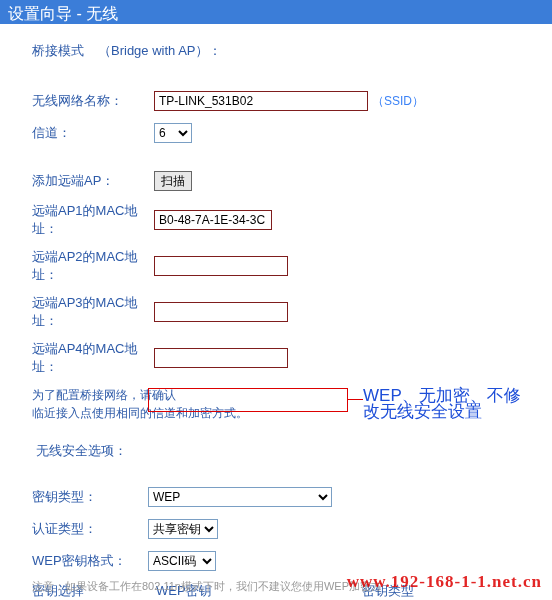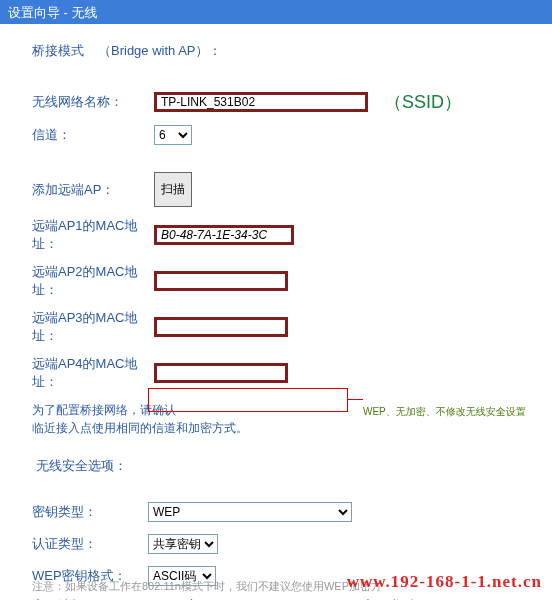--- a/index.html
+++ b/index.html
@@ -1,30 +1,30 @@
 <!DOCTYPE html>
 <html><head>
 <meta charset="utf-8">
 <style>
 *{box-sizing:border-box;margin:0;padding:0;font-family:"Microsoft YaHei",SimSun,Arial,sans-serif}
 body{width:552px;height:600px;background:#fff;overflow:hidden;position:relative}
-.titlebar{background:#3b7dd8;color:#fff;padding:4px 8px;font-size:13px;height:24px}
+.titlebar{background:#3b7dd8;color:#fff;padding:4px 8px;font-size:16px;height:24px}
 .content{padding:16px 24px 0 32px;color:#2d5aa8;font-size:13px}
 .row{display:flex;align-items:center;margin-bottom:10px;min-height:22px}
 .label{width:122px;flex-shrink:0}
-.input-text{height:20px;border:3px solid #7f1d1d;padding:0 4px;font-size:12px;font-family:Arial;color:#000;background:#fff}
+.input-text{height:20px;border:1px solid #7f1d1d;padding:0 4px;font-size:12px;font-family:Arial;color:#000;background:#fff}
 .select{height:20px;border:1px solid #7a9fc4;background:#fff;font-size:12px;font-family:Arial}
-.btn{height:35px;border:1px solid #666;background:#e8e8e8;padding:0 6px;font-size:12px;cursor:pointer}
-.ssid-suffix{color:#15803d;margin-left:16px;font-size:18px}
+.btn{height:20px;border:1px solid #666;background:#e8e8e8;padding:0 6px;font-size:12px;cursor:pointer}
+.ssid-suffix{color:#3b82f6;margin-left:4px;font-size:12px}
 .hint{color:#2d5aa8;font-size:12px;line-height:18px}
 .section-head{color:#2d5aa8;font-size:13px;margin:20px 4px 16px}
 .key-head{display:flex;margin-bottom:20px}
 .key-head span{color:#2d5aa8;font-size:13px;font-weight:bold}
 .callout-box{position:absolute;border:1px solid #d00;left:148px;top:388px;width:200px;height:24px;pointer-events:none}
-.callout-text{position:absolute;left:363px;top:404px;color:#4d7c0f;font-size:10px;line-height:16px;width:170px}
+.callout-text{position:absolute;left:363px;top:388px;color:#1d4ed8;font-size:17px;line-height:16px;width:170px}
 .callout-line{position:absolute;left:348px;top:399px;width:15px;height:1px;background:#d00}
 .watermark{position:absolute;bottom:8px;right:10px;color:#d00;font-size:17px;font-family:"Times New Roman",serif;font-weight:bold;letter-spacing:1px;opacity:0.85}
 .footnote{position:absolute;bottom:6px;left:32px;color:#999;font-size:11px}
 </style>
 </head>
 <body>
 
 <div class="titlebar">设置向导 - 无线</div>
 
 <div class="content">
@@ -48,21 +48,21 @@
 
   <div style="height:16px"></div>
 
   <div class="row">
     <span class="label">添加远端AP：</span>
     <button class="btn">扫描</button>
   </div>
 
   <div class="row">
     <span class="label">远端AP1的MAC地址：</span>
-    <input class="input-text" style="width: 140px; font-style: italic;" value="B0-48-7A-1E-34-3C">
+    <input class="input-text" style="width: 118px;" value="B0-48-7A-1E-34-3C">
   </div>
   <div class="row">
     <span class="label">远端AP2的MAC地址：</span>
     <input class="input-text" style="width: 134px;">
   </div>
   <div class="row">
     <span class="label">远端AP3的MAC地址：</span>
     <input class="input-text" style="width: 134px;">
   </div>
   <div class="row">
@@ -72,21 +72,21 @@
 
   <div class="hint">为了配置桥接网络，请确认</div>
   <div class="hint">临近接入点使用相同的信道和加密方式。</div>
 
   <div class="section-head">无线安全选项：</div>
 
   <div style="height:10px"></div>
 
   <div class="row">
     <span class="label" style="width:116px">密钥类型：</span>
-    <select class="select" style="width:204px"><option>WEP</option></select>
+    <select class="select" style="width:184px"><option>WEP</option></select>
   </div>
   <div class="row">
     <span class="label" style="width:116px">认证类型：</span>
     <select class="select" style="width:70px"><option>共享密钥</option></select>
   </div>
   <div class="row">
     <span class="label" style="width:116px">WEP密钥格式：</span>
     <select class="select" style="width:68px"><option>ASCII码</option></select>
   </div>
 

